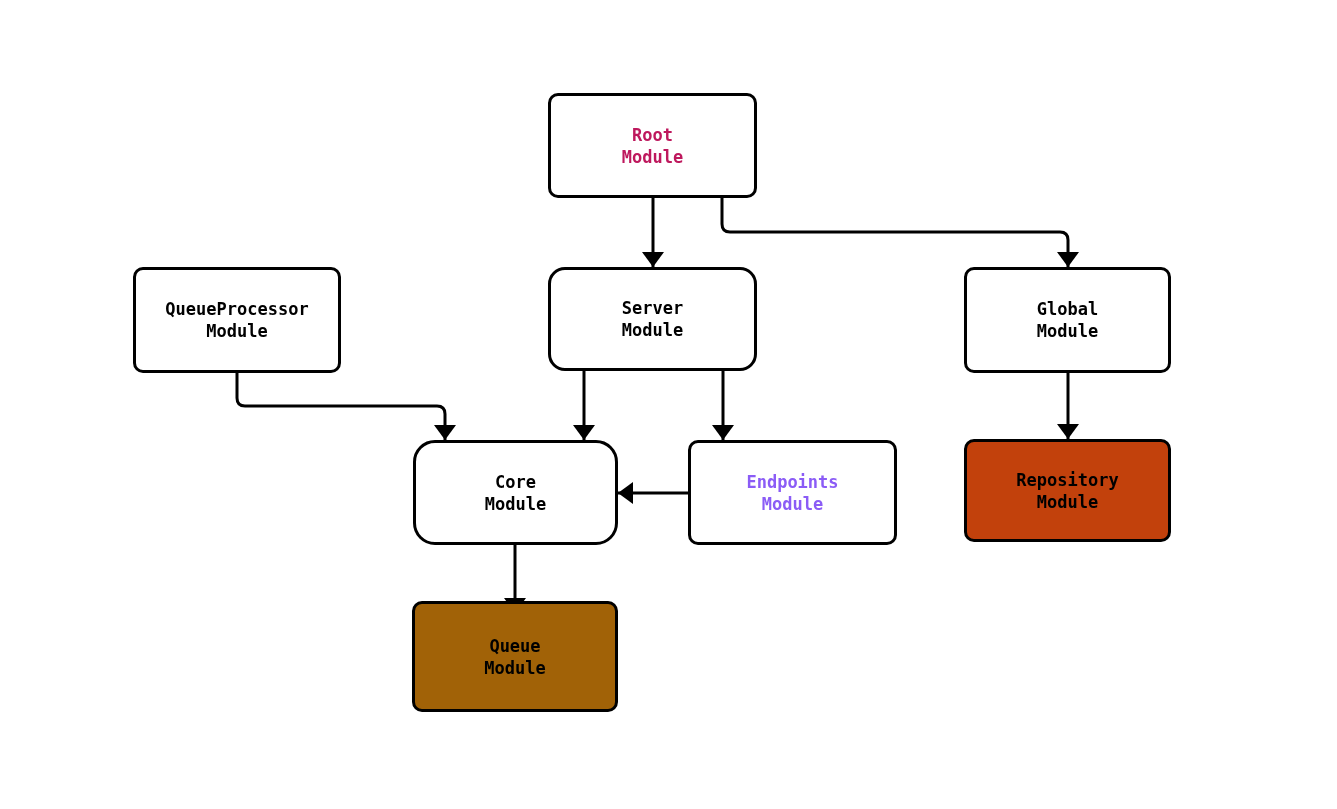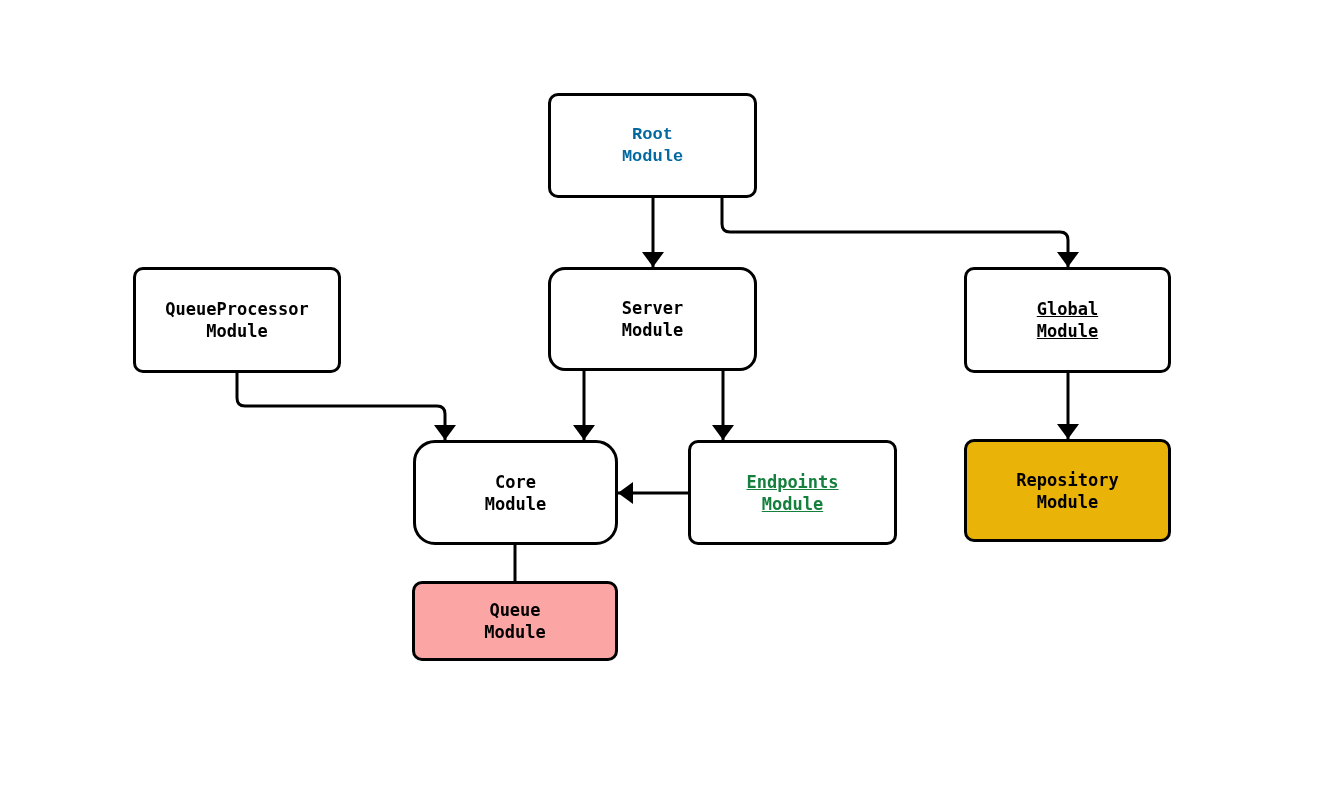--- a/index.html
+++ b/index.html
@@ -51,44 +51,44 @@
       <path d="M 653 198 L 653 267" fill="none" stroke="#000000" stroke-width="3" marker-end="url(#arrow)"></path>
       <path d="M 722 198 L 722 224 Q 722 232 730 232 L 1060 232 Q 1068 232 1068 240 L 1068 267" fill="none" stroke="#000000" stroke-width="3" marker-end="url(#arrow)"></path>
       <path d="M 237 373 L 237 398 Q 237 406 245 406 L 437 406 Q 445 406 445 414 L 445 440" fill="none" stroke="#000000" stroke-width="3" marker-end="url(#arrow)"></path>
       <path d="M 584 371 L 584 440" fill="none" stroke="#000000" stroke-width="3" marker-end="url(#arrow)"></path>
       <path d="M 723 371 L 723 440" fill="none" stroke="#000000" stroke-width="3" marker-end="url(#arrow)"></path>
       <path d="M 688 493 L 618 493" fill="none" stroke="#000000" stroke-width="3" marker-end="url(#arrow)"></path>
       <path d="M 1068 373 L 1068 439" fill="none" stroke="#000000" stroke-width="3" marker-end="url(#arrow)"></path>
       <path d="M 515 545 L 515 613" fill="none" stroke="#000000" stroke-width="3" marker-end="url(#arrow)"></path>
     </svg>
 <div class="node" style="left: 548px; top: 93px; width: 209px; height: 105px; border-color: rgb(0, 0, 0); border-width: 3px; border-radius: 10px; background: rgb(255, 255, 255);">
-      <span class="node-label" style="color: #0369a1; font-family: Liberation Mono, monospace;">Root
+      <span class="node-label" style="color: #be185d;">Root
 Module</span>
     </div>
     <div class="node" style="left: 133px; top: 267px; width: 208px; height: 106px; border-color: rgb(0, 0, 0); border-width: 3px; border-radius: 10px; background: rgb(255, 255, 255);">
       <span class="node-label" style="color: rgb(0, 0, 0);">QueueProcessor
 Module</span>
     </div>
     <div class="node" style="left: 548px; top: 267px; width: 209px; height: 104px; border-color: rgb(0, 0, 0); border-width: 3px; border-radius: 17px; background: rgb(255, 255, 255);">
       <span class="node-label" style="color: rgb(0, 0, 0);">Server
 Module</span>
     </div>
-    <div class="node" style="left: 964px; top: 267px; width: 207px; height: 106px; border-color: rgb(0, 0, 0); border-width: 3px; border-radius: 10px; background: rgb(255, 255, 255); text-decoration: underline;">
+    <div class="node" style="left: 964px; top: 267px; width: 207px; height: 106px; border-color: rgb(0, 0, 0); border-width: 3px; border-radius: 10px; background: rgb(255, 255, 255);">
       <span class="node-label" style="color: rgb(0, 0, 0);">Global
 Module</span>
     </div>
     <div class="node" style="left: 413px; top: 440px; width: 205px; height: 105px; border-color: rgb(0, 0, 0); border-width: 3px; border-radius: 22px; background: rgb(255, 255, 255);">
       <span class="node-label" style="color: rgb(0, 0, 0);">Core
 Module</span>
     </div>
     <div class="node" style="left: 688px; top: 440px; width: 209px; height: 105px; border-color: rgb(0, 0, 0); border-width: 3px; border-radius: 10px; background: rgb(255, 255, 255);">
-      <span class="node-label" style="color: #15803d; text-decoration: underline;">Endpoints
+      <span class="node-label" style="color: #8b5cf6;">Endpoints
 Module</span>
     </div>
-    <div class="node" style="left: 964px; top: 439px; width: 207px; height: 103px; border-color: rgb(0, 0, 0); border-width: 3px; border-radius: 10px; background: #eab308;">
+    <div class="node" style="left: 964px; top: 439px; width: 207px; height: 103px; border-color: rgb(0, 0, 0); border-width: 3px; border-radius: 10px; background: #c2410c;">
       <span class="node-label" style="color: rgb(0, 0, 0);">Repository
 Module</span>
     </div>
-    <div class="node" style="left: 412px; top: 581px; width: 206px; height: 80px; border-color: rgb(0, 0, 0); border-width: 3px; border-radius: 10px; background: #fca5a5;">
+    <div class="node" style="left: 412px; top: 601px; width: 206px; height: 111px; border-color: rgb(0, 0, 0); border-width: 3px; border-radius: 10px; background: #a16207;">
       <span class="node-label" style="color: rgb(0, 0, 0);">Queue
 Module</span>
     </div>
   </div>
 
 </body></html>

